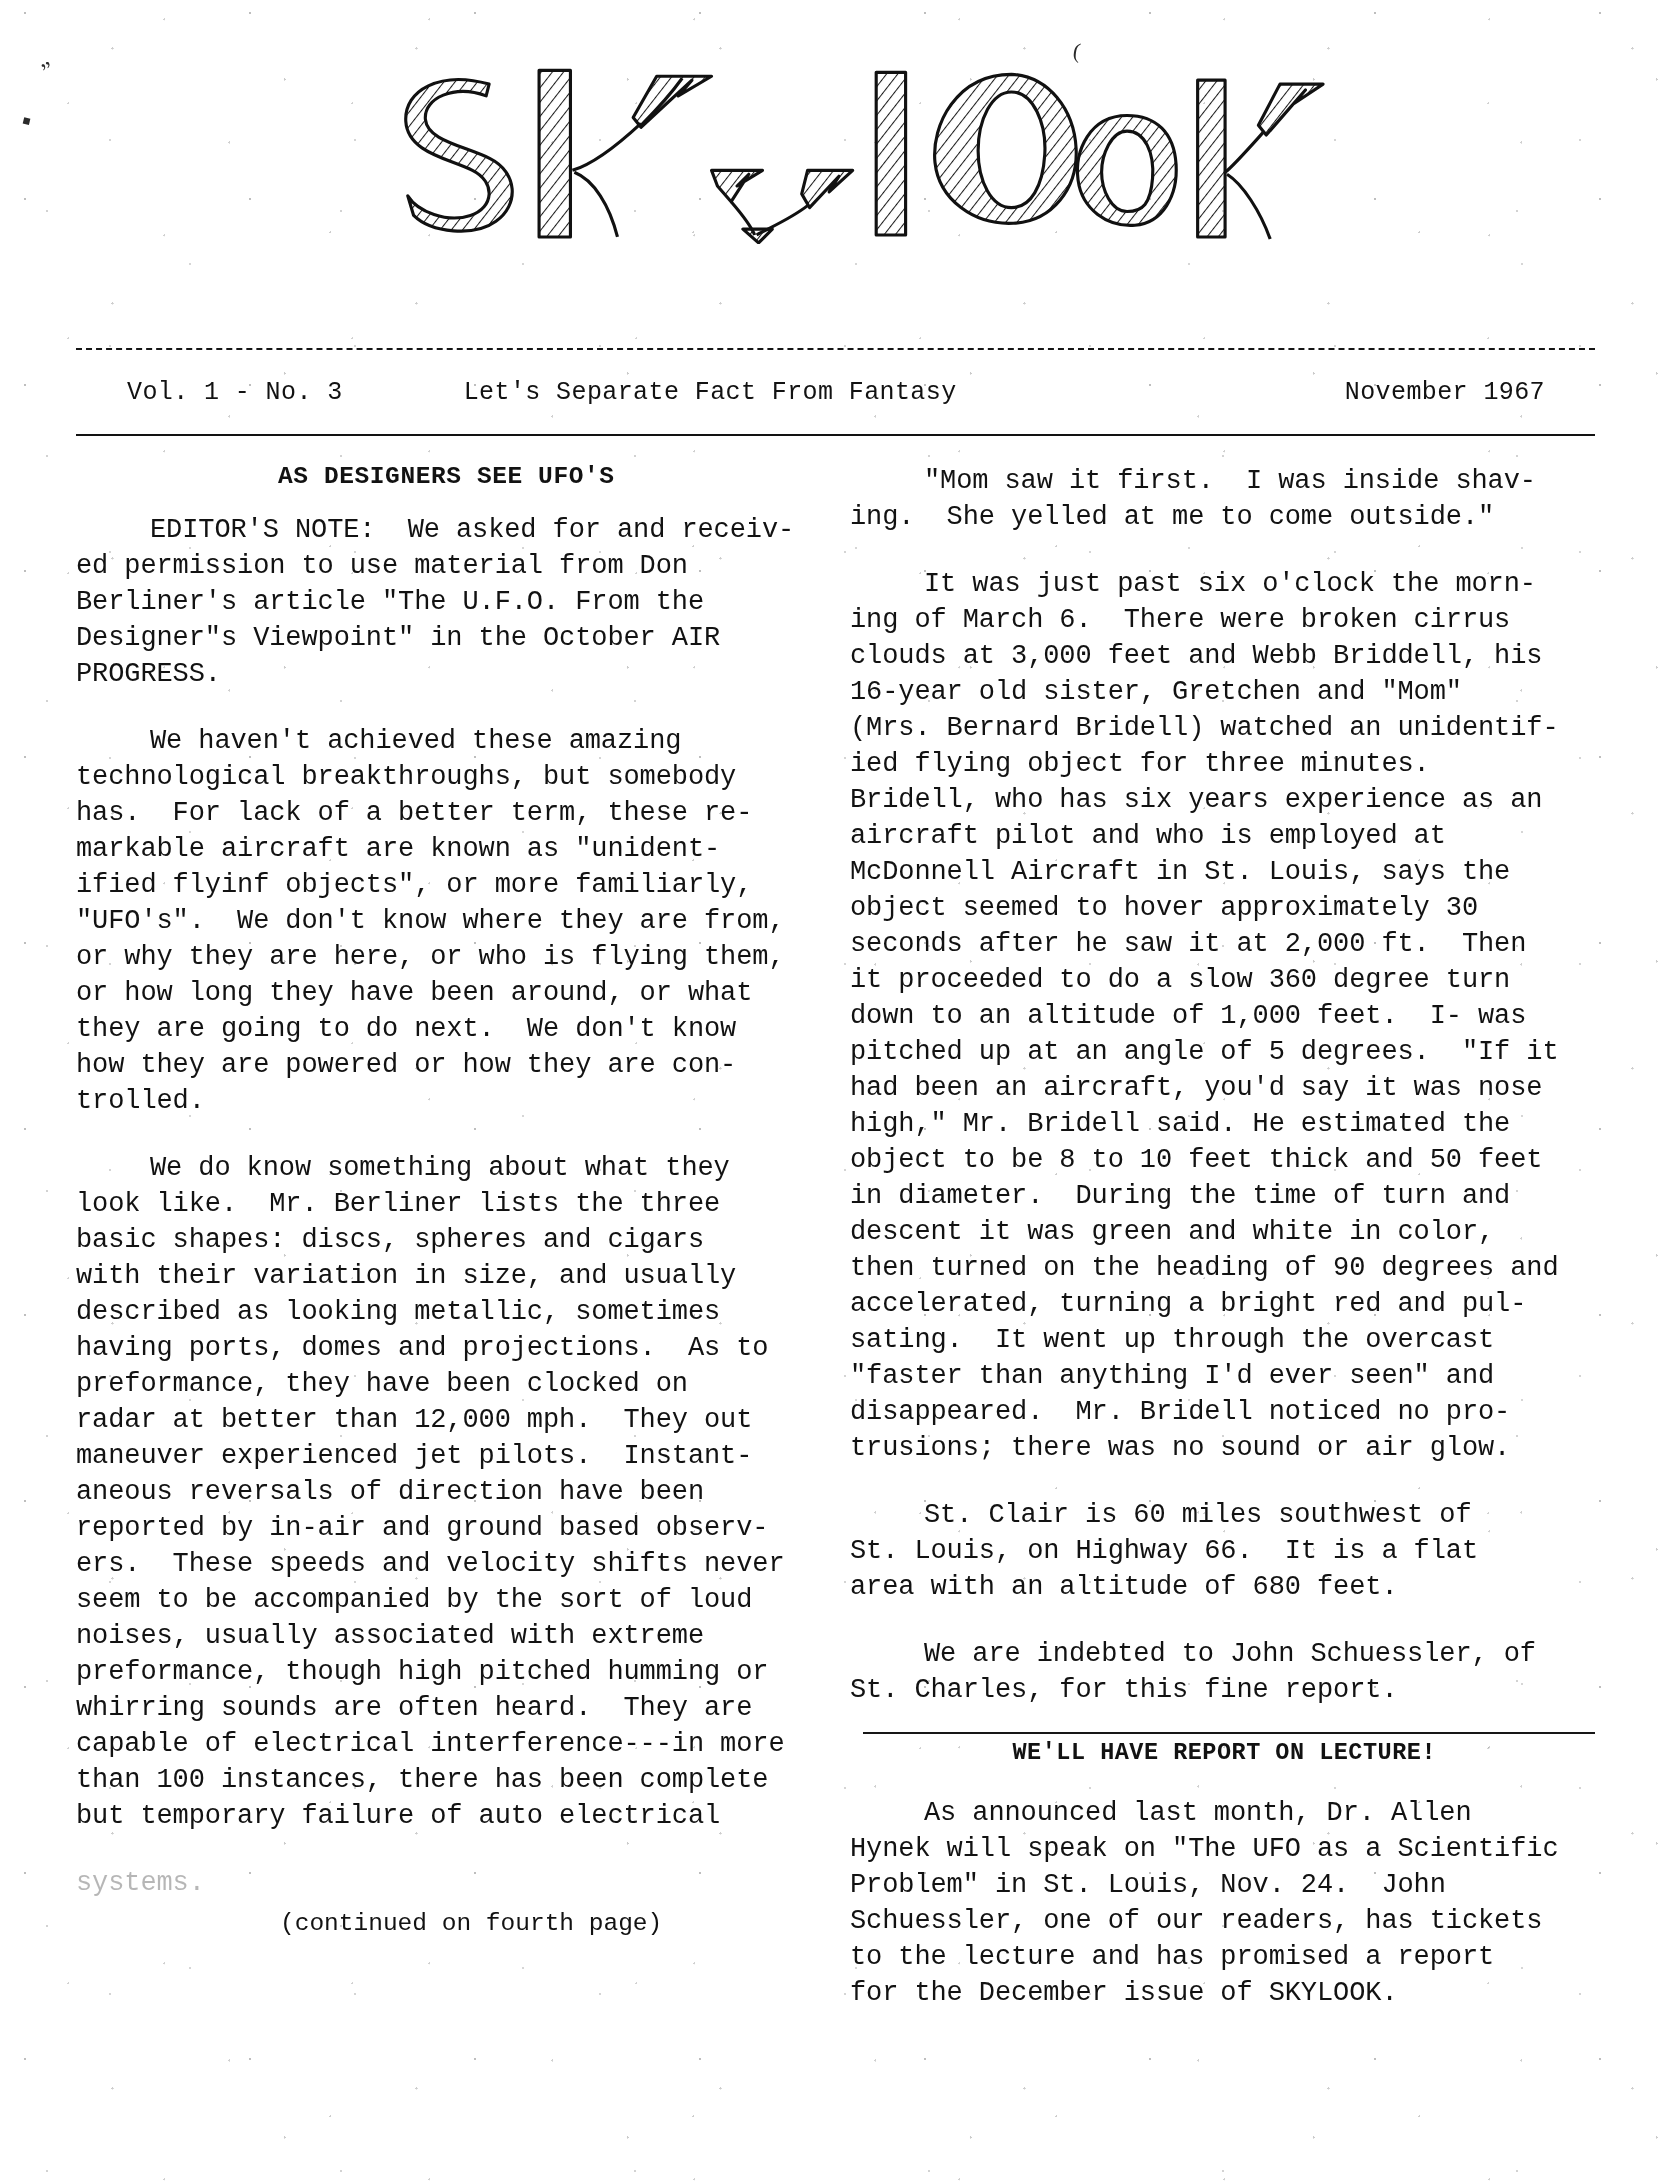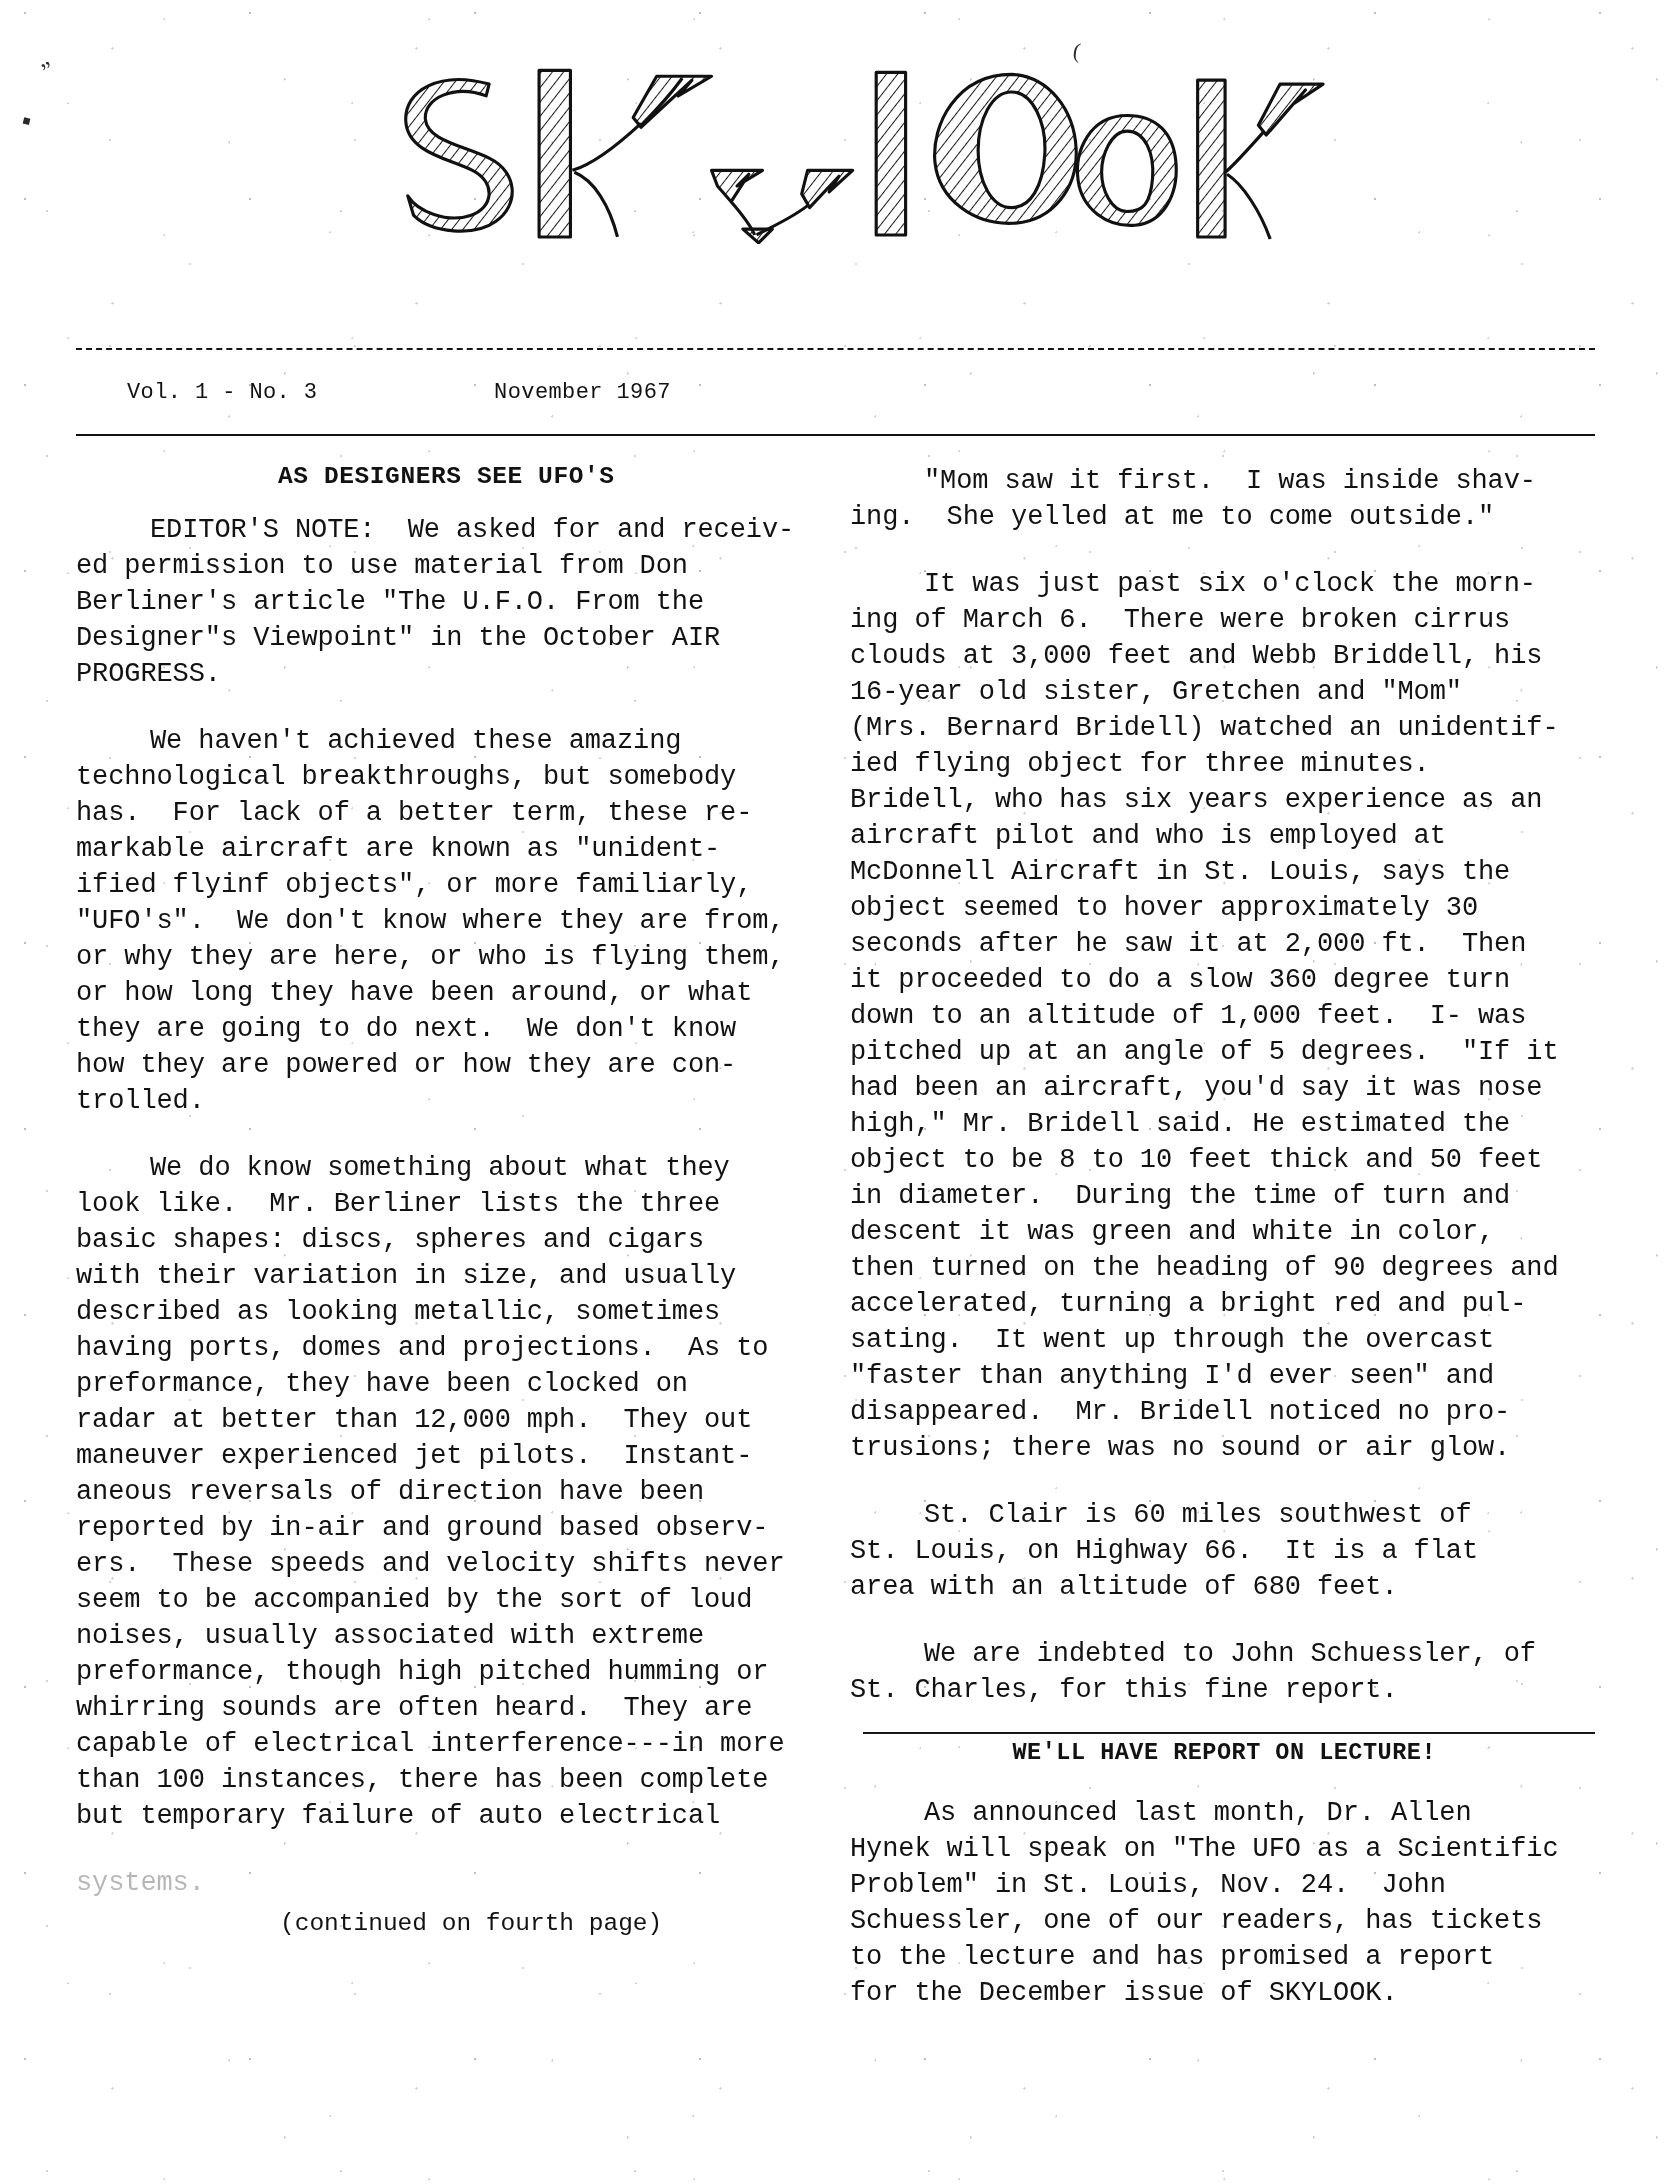--- a/index.html
+++ b/index.html
@@ -88,21 +88,21 @@
 
   
   .folio {
     position: absolute;
     left: 76px;
     right: 78px;
     top: 370px;
     height: 45px;
     display: flex;
     align-items: center;
-    font-size: 22px;
+    font-size: 25px;
     letter-spacing: 0.4px;
   }
   .folio .vol   { flex: 0 0 323px; padding-left: 51px; }
   .folio .slug  { flex: 1 1 auto;  text-align: left; padding-left: 13.7px; }
   .folio .date  { flex: 0 0 265px; text-align: center; padding-right: 17.6px; }
 
   
   .columns {
     position: absolute;
     left: 76px;
@@ -216,20 +216,21 @@
         <path d="M936 100 C918 120 904 136 896 142" fill="none"></path>
         <path d="M898 144 C914 154 932 182 942 210" fill="none"></path>
       </g>
     </svg>
   </div>
 
   <div class="rule-dashed"></div>
 
   <div class="folio">
     <span class="vol">Vol. 1 - No. 3</span>
+    <span class="slug">Let's Separate Fact From Fantasy</span>
     <span class="date">November 1967</span>
   </div>
 
   <div class="rule-solid-top"></div>
 
   <div class="columns">
 
     <div class="col left">
       <h2 class="headline offset-left">AS DESIGNERS SEE UFO'S</h2>
 

